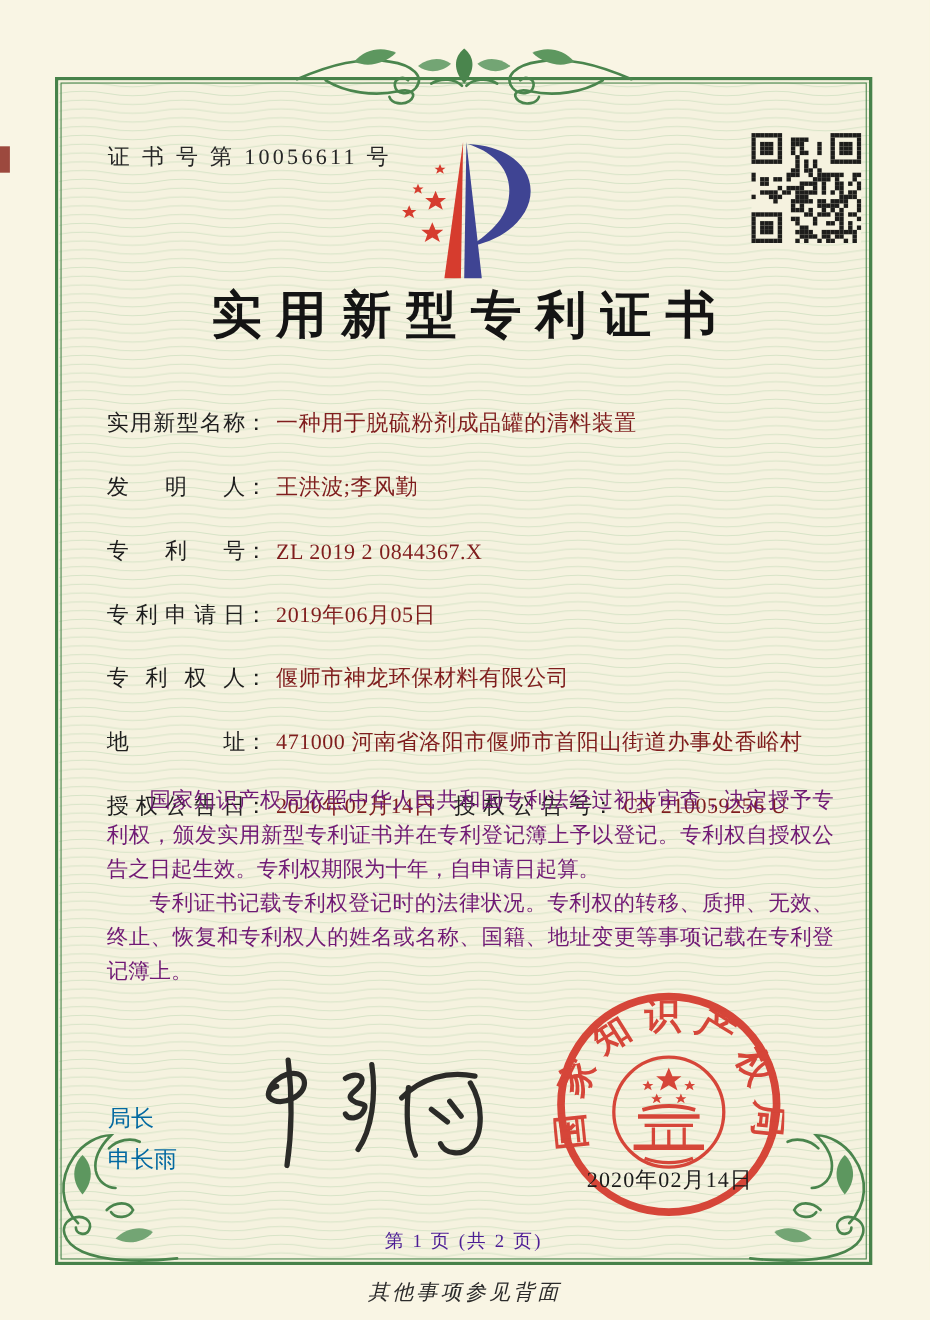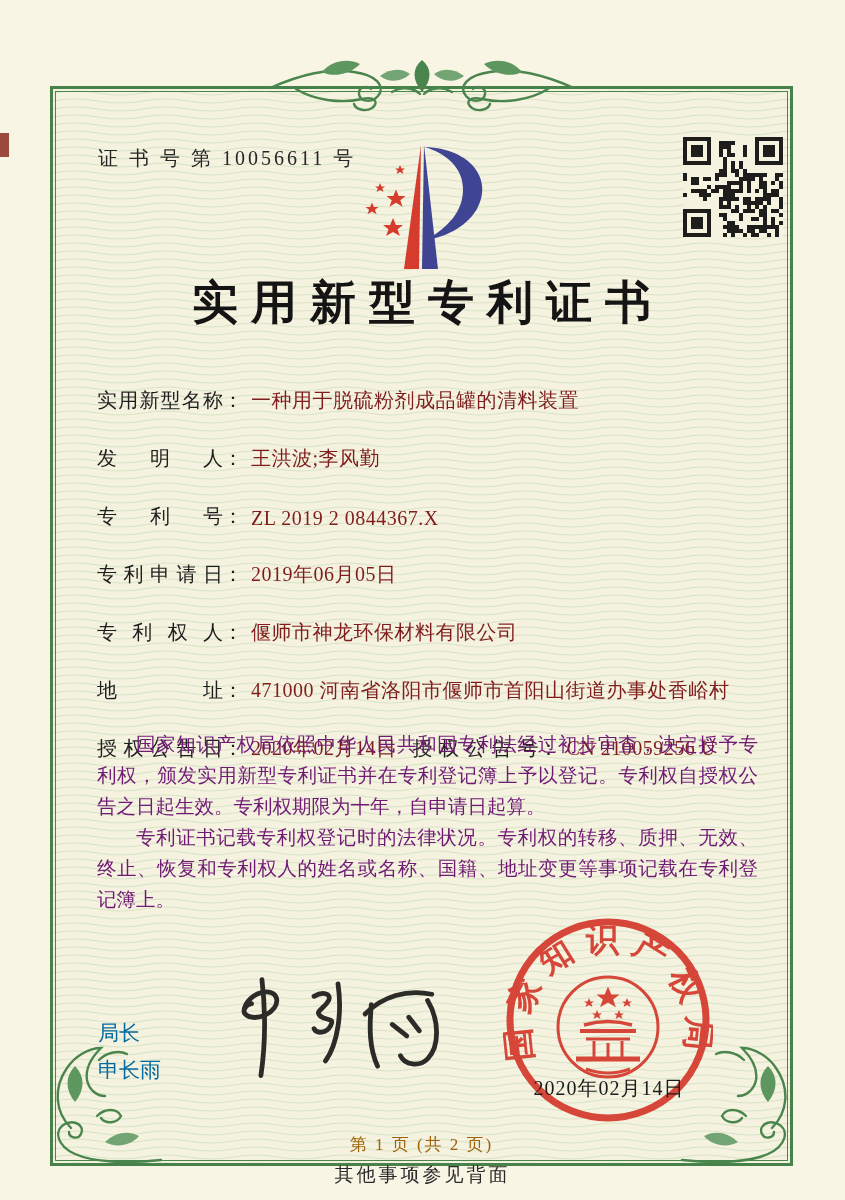--- a/index.html
+++ b/index.html
@@ -16,21 +16,20 @@
     overflow:hidden;
   }
   .scan-mark {
     position:absolute; left:0; top:133px; width:9px; height:24px;
     background:#8c2a21; opacity:.85;
   }
   .frame {
     position:absolute; left:50px; top:70px; width:743px; height:1080px;
     border:3px solid #47824a;
     background:#f5f2df;
-    margin-top:16px;
   }
   .inner-line {
     position:absolute; inset:2px; border:1px solid #4a854d; pointer-events:none;
   }
   .waves { position:absolute; inset:0; width:100%; height:100%; }
   .ornament-top {
     position:absolute; left:50%; top:-33px; transform:translateX(-50%);
     width:320px; height:64px;
   }
   .ornament-corner { position:absolute; width:120px; height:140px; }
@@ -70,25 +69,25 @@
   .signature { position:absolute; left:160px; top:876px; width:250px; height:120px; }
 
   .seal { position:absolute; left:450px; top:826px; width:210px; height:210px; opacity:.92; }
   .seal-date {
     position:absolute; left:466px; top:986px; width:180px;
     text-align:center; font-size:20px; letter-spacing:1px; color:#1b1b1b;
   }
 
   .page-indicator {
     position:absolute; left:0; top:1044px; width:100%;
-    text-align:center; font-size:17px; letter-spacing:2px; color:#a16207;
+    text-align:center; font-size:17px; letter-spacing:2px; color:#4c1d95;
   }
   .back-note {
     position:absolute; left:0; top:1162px; width:100%;
-    text-align:center; font-size:19px; letter-spacing:3px; color:#2b2b2b;
+    text-align:center; font-size:19px; letter-spacing:3px; color:#2b2b2b;font-style:italic;
   }
 </style>
 </head>
 <body>
 
 <div class="page">
 
   <div class="scan-mark"></div>
 
   <div class="frame">

